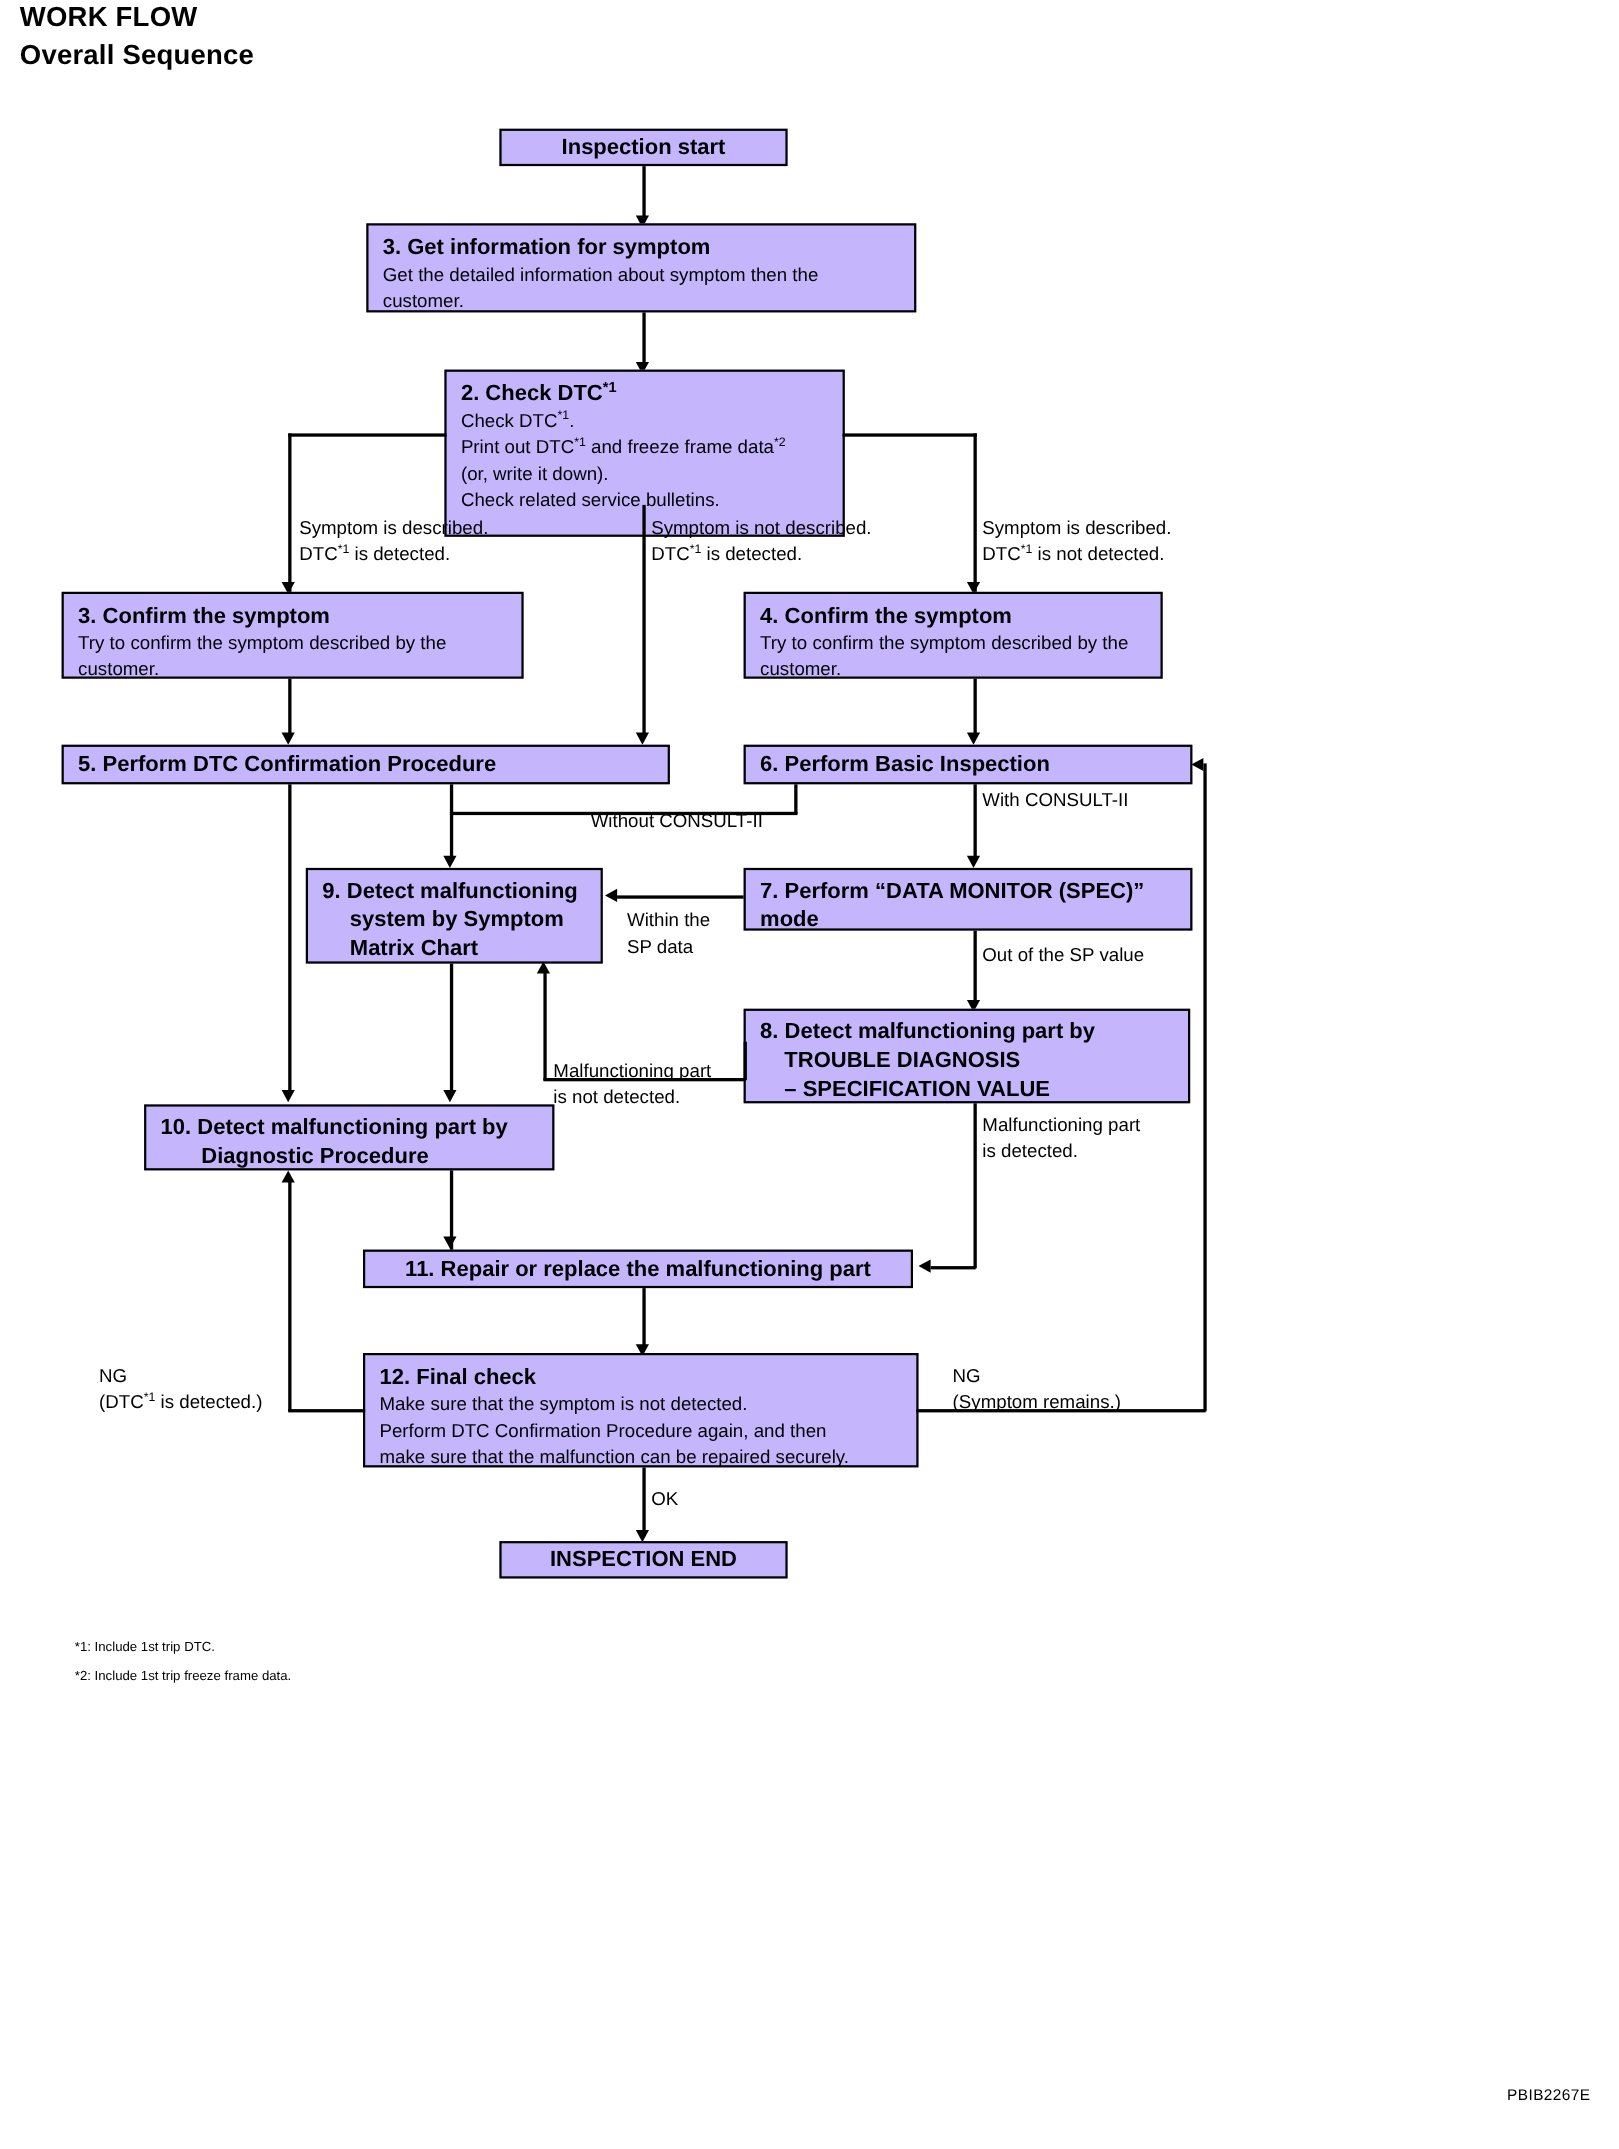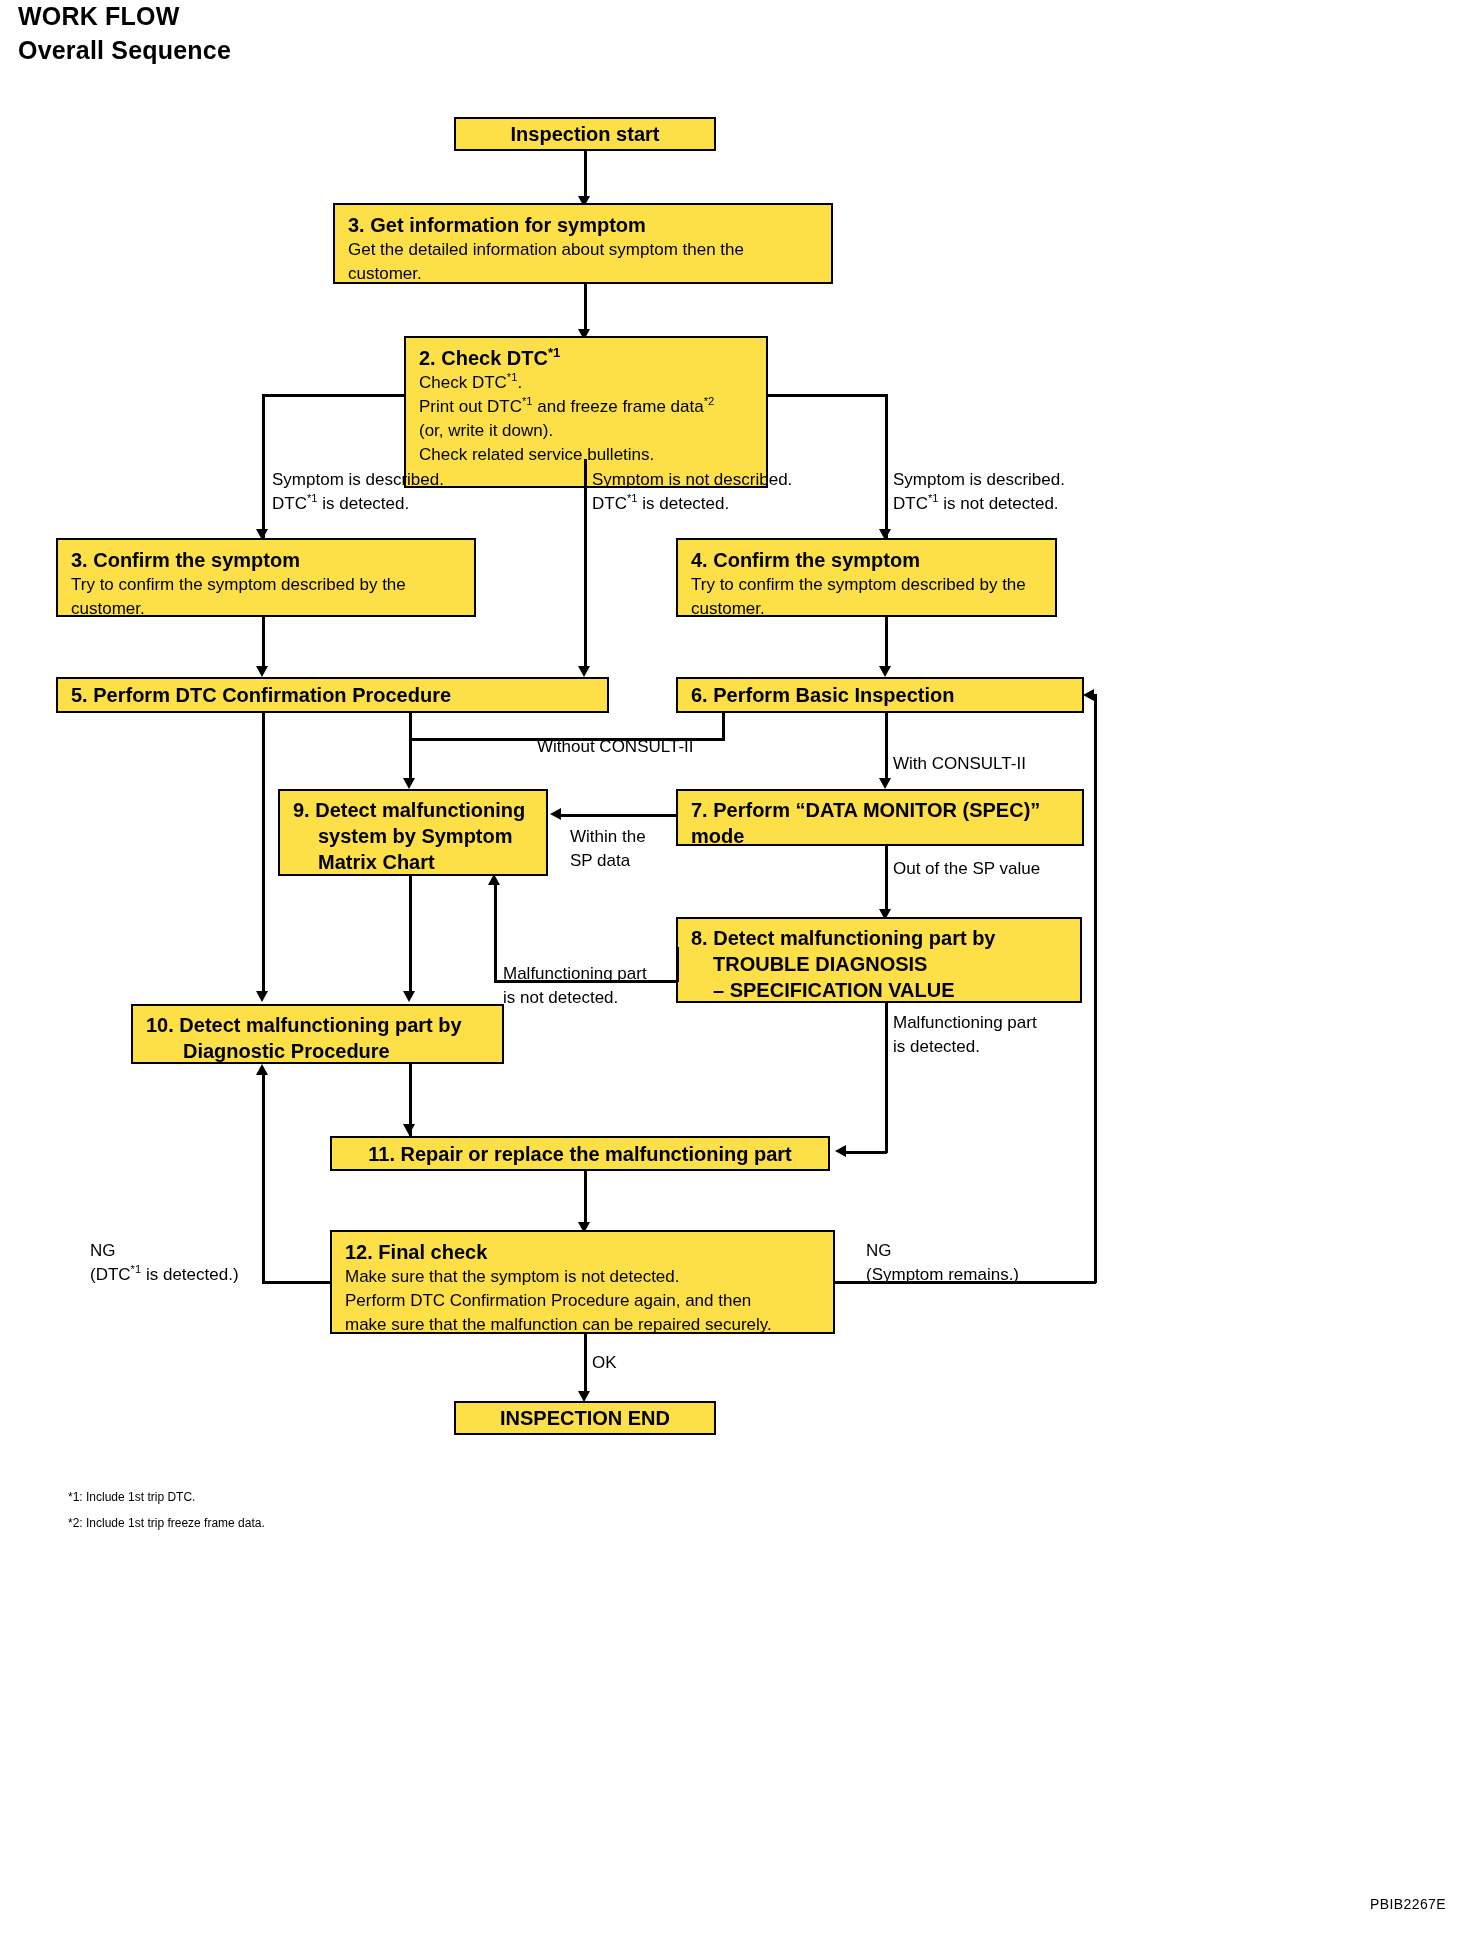--- a/index.html
+++ b/index.html
@@ -10,21 +10,21 @@
   }
   .page { position:absolute; inset:0; }
 
   
   .hdr { position:absolute; font-weight:bold; letter-spacing:.2px; }
   #hdr-work-flow { left:18px; top:2px; font-size:25px; }
   #hdr-overall   { left:18px; top:36px; font-size:25px; }
 
   
   .box {
-    position:absolute; border:2.5px solid #000; background:#fde047;
+    position:absolute; border:2.5px solid #000; background:#c4b5fd;
     box-sizing:border-box; padding:7px 11px 8px 13px;
   }
   .box .t {                      
     font-size:20px; font-weight:bold; line-height:1.30; white-space:nowrap;
   }
   .box .t.wrap { white-space:normal; }
   .box .b {                      
     font-size:17px; font-weight:normal; line-height:1.42; white-space:nowrap;
   }
   .box.center { display:flex; align-items:center; justify-content:center; padding:0; }
@@ -139,21 +139,21 @@
   <div class="v" style="left:409px; top:713px; height:70px;"></div>
   <div class="ar down" style="left:403px; top:778px;"></div>
 
   <div class="v" style="left:722px; top:713px; height:27px;"></div>
   <div class="h" style="left:409px; top:738px; width:316px;"></div>
 
   <div class="lbl" style="left:537px; top:735px;">Without CONSULT-II</div>
 
   <div class="v" style="left:885px; top:713px; height:70px;"></div>
   <div class="ar down" style="left:879px; top:778px;"></div>
-  <div class="lbl" style="left:893px; top:716px;margin-top:36px;">With CONSULT-II</div>
+  <div class="lbl" style="left:893px; top:716px;">With CONSULT-II</div>
 
   <div class="box" style="left:278px; top:789px; width:270px; height:87px; padding-top:6px;">
     <div class="t wrap">9. Detect malfunctioning</div>
     <div class="t wrap" style="padding-left:25px;">system by Symptom</div>
     <div class="t wrap" style="padding-left:25px;">Matrix Chart</div>
   </div>
 
   <div class="box" style="left:676px; top:789px; width:408px; height:57px; padding-top:6px;">
     <div class="t wrap">7. Perform “DATA MONITOR (SPEC)”</div>
     <div class="t wrap">mode</div>

